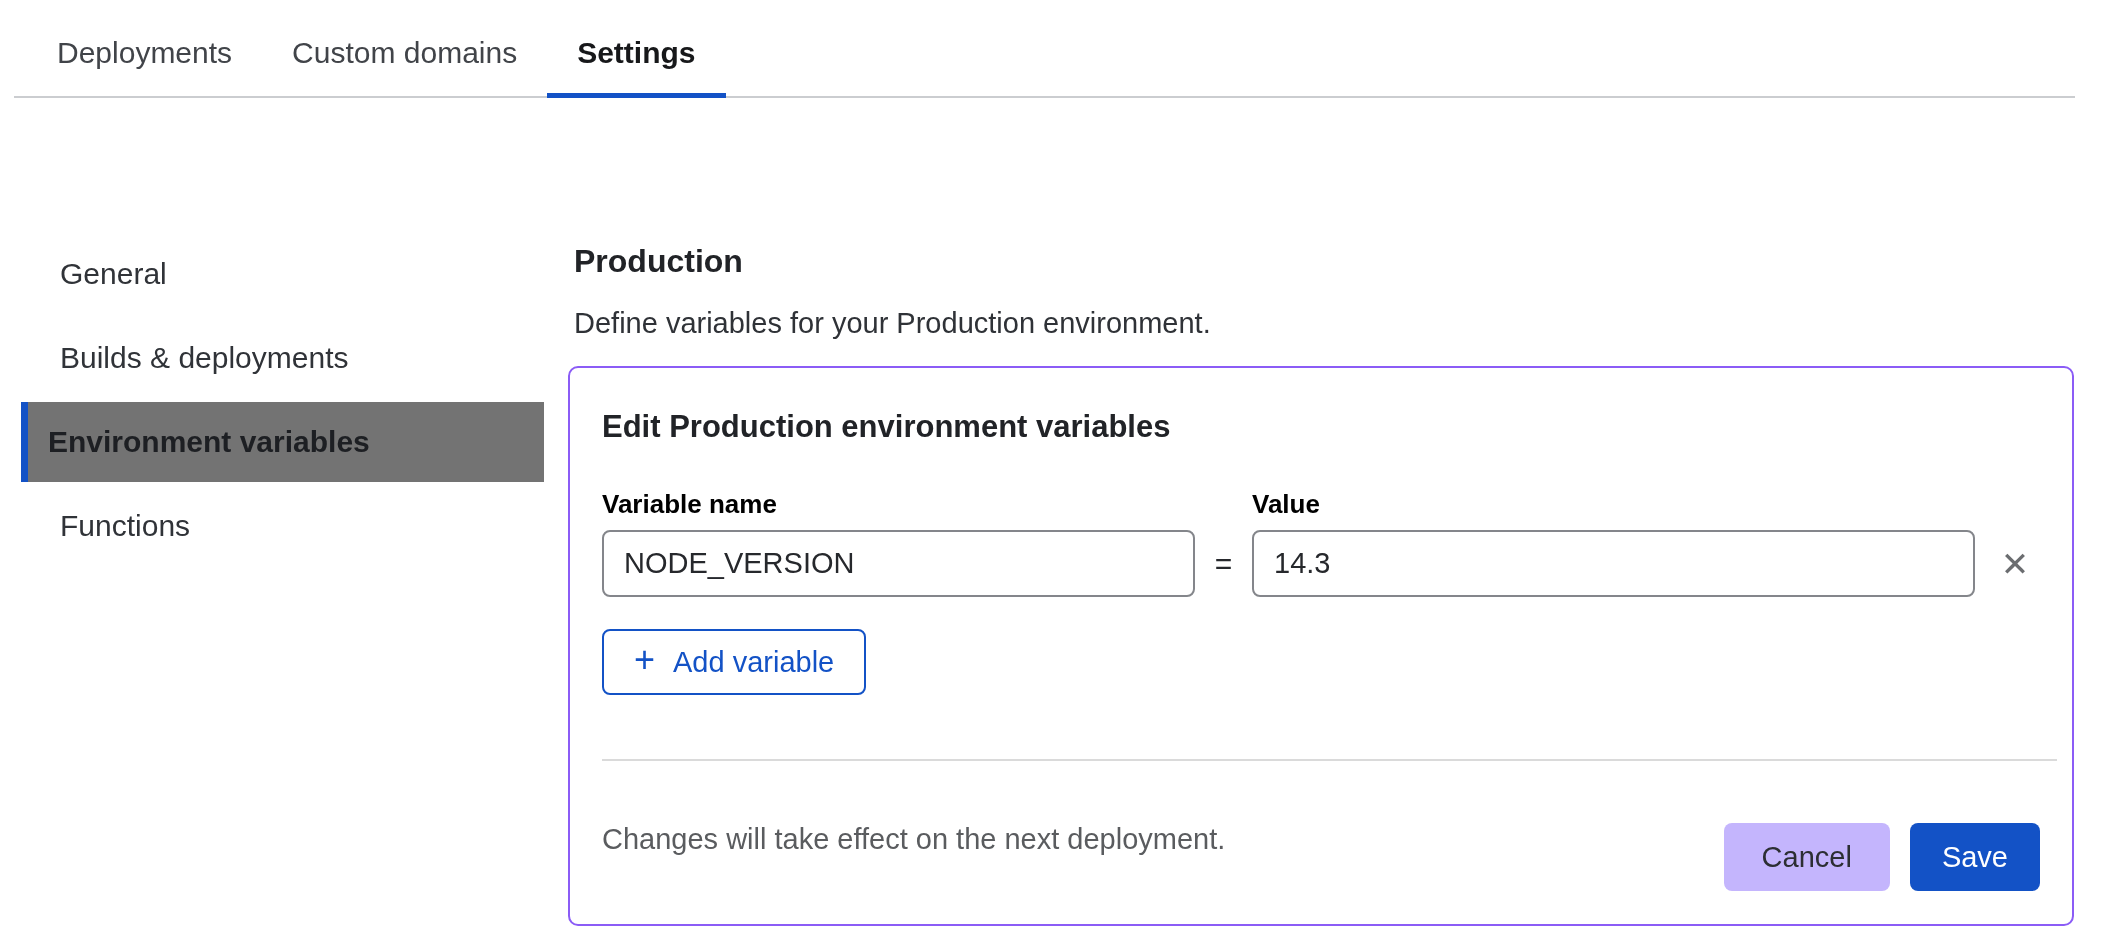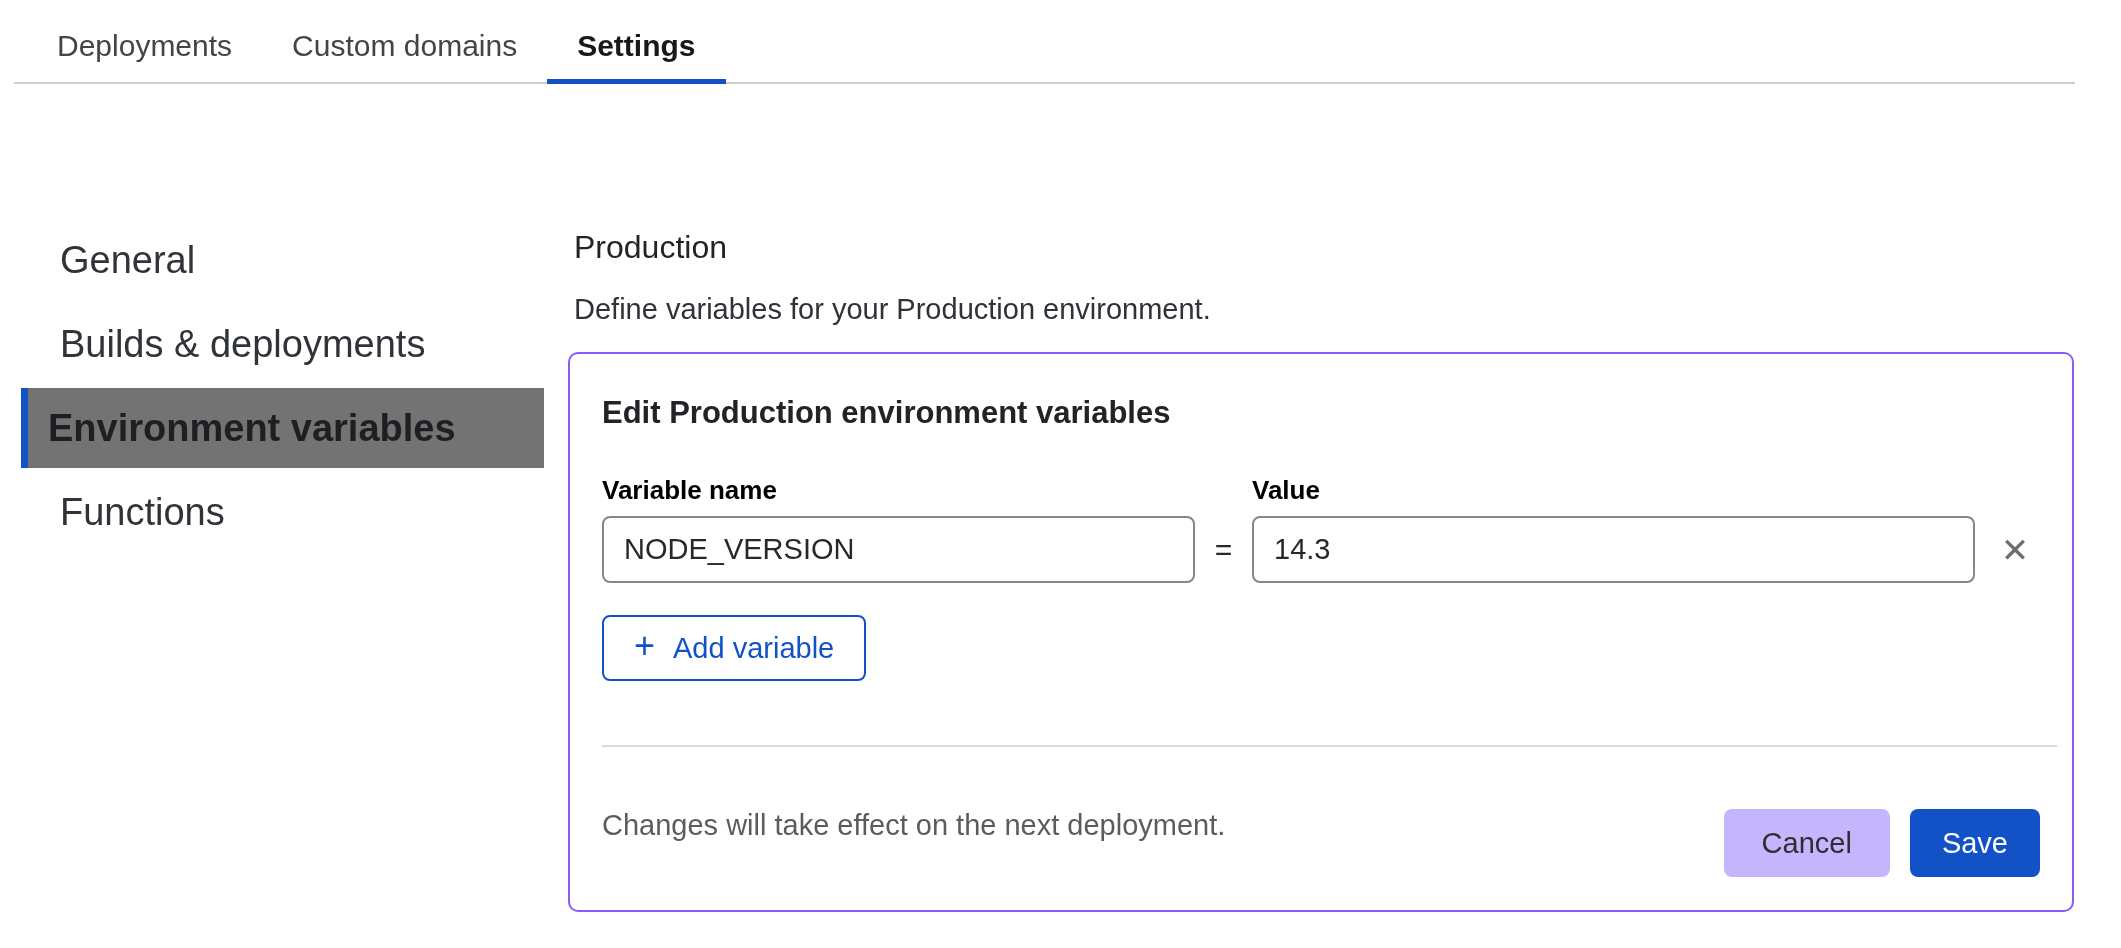--- a/index.html
+++ b/index.html
@@ -4,49 +4,49 @@
 <style>
   * { margin:0; padding:0; box-sizing:border-box; }
   html,body { background:#ffffff; }
   body {
     width:2121px; height:948px; overflow:hidden; position:relative;
     font-family:"Liberation Sans", sans-serif; color:#26282c;
   }
 
   
   .tabbar {
-    display:flex; align-items:stretch; height:84px;
+    display:flex; align-items:stretch; height:98px;
     margin:0 46px 0 14px; border-bottom:2px solid #cbcdd0;
   }
   .tab {
     position:relative; display:flex; align-items:center;
     padding:10px 30px 0 30px; font-size:30px; color:#414449; cursor:pointer;
   }
   .tab:first-child { margin-left:13px; }
   .tab.active { color:#17181a; font-weight:bold; }
   .tab.active::after {
     content:""; position:absolute; left:0; right:0; bottom:-2px; height:5px;
     background:#1352c6;
   }
 
   
   .content { display:flex; margin-top:136px; align-items:flex-start; }
 
   .sidebar { width:523px; margin-left:21px; flex:none; display:flex; flex-direction:column; gap:4px; }
   .side-item {
     height:80px; display:flex; align-items:center;
-    padding-left:39px; font-size:38px; color:#303338; cursor:pointer;
+    padding-left:39px; font-size:30px; color:#303338; cursor:pointer;
   }
   .side-item.active {
     background:#737373; border-left:7px solid #1352c6; padding-left:20px;
     font-weight:bold; color:#1d1f23;
   }
 
   .main { margin-left:24px; width:1506px; flex:none; }
-  .section-title { font-size:32px; line-height:38px; font-weight:normal; color:#212327; margin:8px 0 0 6px; }
+  .section-title { font-size:32px; line-height:38px; font-weight:bold; color:#212327; margin:8px 0 0 6px; }
   .section-desc { font-size:29px; line-height:34px; color:#2f3237; margin:26px 0 0 6px; }
 
   
   .card {
     margin-top:26px; height:560px; width:1506px;
     border:2px solid #8b5cf6; border-radius:10px; background:#fff;
     padding:40px 32px 0 32px;
   }
   .card-title { font-size:31px; line-height:38px; font-weight:bold; color:#212327; }
 

